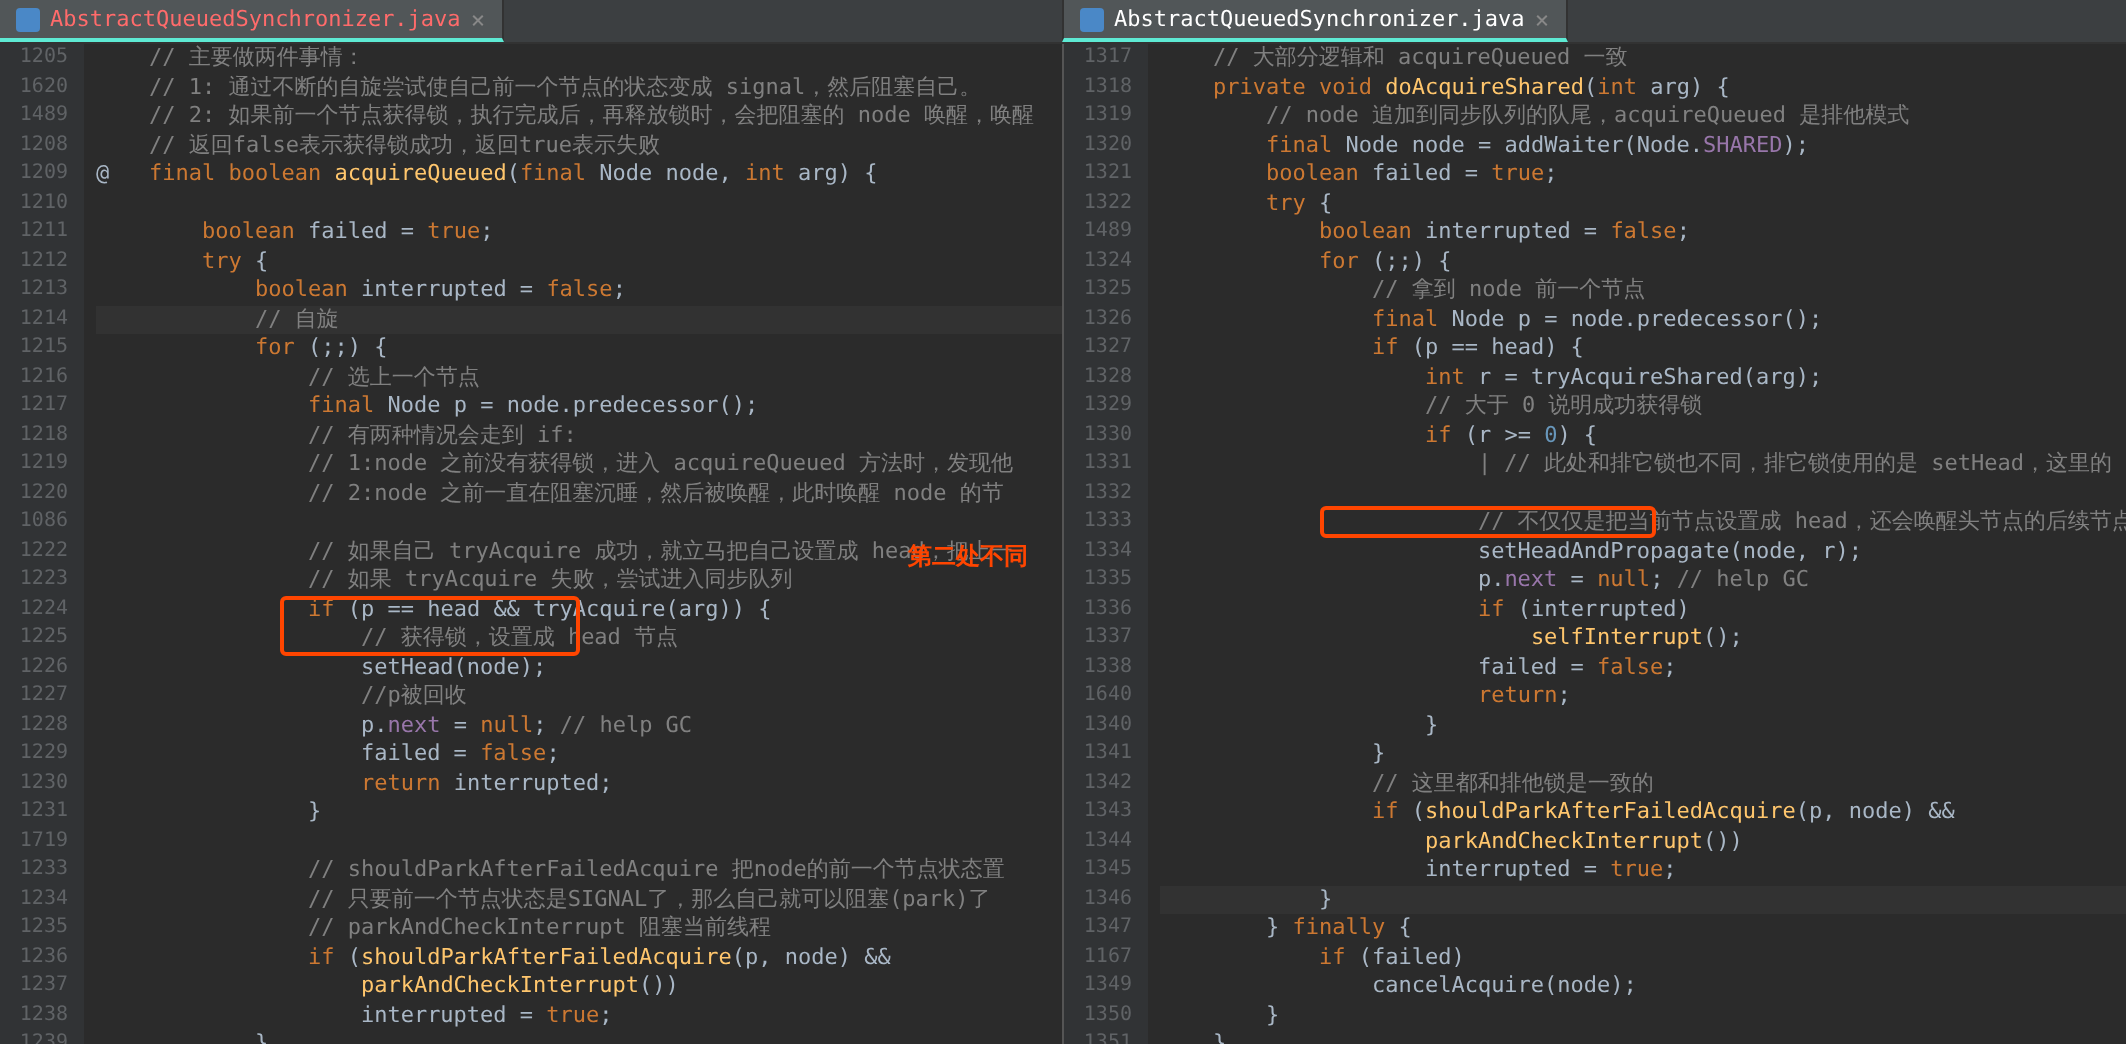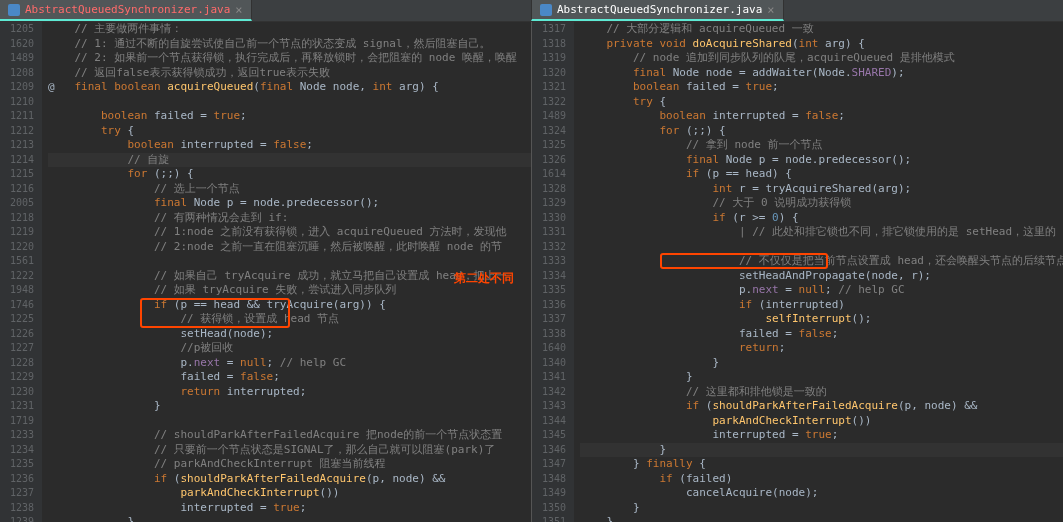--- a/index.html
+++ b/index.html
@@ -116,28 +116,28 @@
         <div>1489</div>
         <div>1208</div>
         <div>1209</div>
         <div>1210</div>
         <div>1211</div>
         <div>1212</div>
         <div>1213</div>
         <div>1214</div>
         <div>1215</div>
         <div>1216</div>
-        <div>2005</div>
+        <div>1217</div>
         <div>1218</div>
         <div>1219</div>
         <div>1220</div>
-        <div>1561</div>
+        <div>1086</div>
         <div>1222</div>
-        <div>1948</div>
-        <div>1746</div>
+        <div>1223</div>
+        <div>1224</div>
         <div>1225</div>
         <div>1226</div>
         <div>1227</div>
         <div>1228</div>
         <div>1229</div>
         <div>1230</div>
         <div>1231</div>
         <div>1719</div>
         <div>1233</div>
         <div>1234</div>
@@ -154,42 +154,42 @@
         <div>1317</div>
         <div>1318</div>
         <div>1319</div>
         <div>1320</div>
         <div>1321</div>
         <div>1322</div>
         <div>1489</div>
         <div>1324</div>
         <div>1325</div>
         <div>1326</div>
-        <div>1614</div>
+        <div>1327</div>
         <div>1328</div>
         <div>1329</div>
         <div>1330</div>
         <div>1331</div>
         <div>1332</div>
         <div>1333</div>
         <div>1334</div>
         <div>1335</div>
         <div>1336</div>
         <div>1337</div>
         <div>1338</div>
         <div>1640</div>
         <div>1340</div>
         <div>1341</div>
         <div>1342</div>
         <div>1343</div>
         <div>1344</div>
         <div>1345</div>
         <div>1346</div>
         <div>1347</div>
-        <div>1348</div>
+        <div>1167</div>
         <div>1349</div>
         <div>1350</div>
         <div>1351</div>
       </div>
     <div class="code" id="code-right"><div><span class="cmt">    // 大部分逻辑和 acquireQueued 一致</span></div><div>    <span class="kw">private void</span> <span class="fn">doAcquireShared</span>(<span class="kw">int</span> arg) {</div><div><span class="cmt">        // node 追加到同步队列的队尾，acquireQueued 是排他模式</span></div><div>        <span class="kw">final</span> Node node = addWaiter(Node.<span class="fld">SHARED</span>);</div><div>        <span class="kw">boolean</span> failed = <span class="kw">true</span>;</div><div>        <span class="kw">try</span> {</div><div>            <span class="kw">boolean</span> interrupted = <span class="kw">false</span>;</div><div>            <span class="kw">for</span> (;;) {</div><div><span class="cmt">                // 拿到 node 前一个节点</span></div><div>                <span class="kw">final</span> Node p = node.predecessor();</div><div>                <span class="kw">if</span> (p == head) {</div><div>                    <span class="kw">int</span> r = tryAcquireShared(arg);</div><div><span class="cmt">                    // 大于 0 说明成功获得锁</span></div><div>                    <span class="kw">if</span> (r &gt;= <span class="num">0</span>) {</div><div><span class="cmt">                        | // 此处和排它锁也不同，排它锁使用的是 setHead，这里的 setHeadAndPropagate 方法</span></div><div class="hl-line" style="top:203px"></div><div><span class="cmt">                        // 不仅仅是把当前节点设置成 head，还会唤醒头节点的后续节点</span></div><div>                        setHeadAndPropagate(node, r);</div><div>                        p.<span class="fld">next</span> = <span class="kw">null</span>; <span class="cmt">// help GC</span></div><div>                        <span class="kw">if</span> (interrupted)</div><div>                            <span class="fn">selfInterrupt</span>();</div><div>                        failed = <span class="kw">false</span>;</div><div>                        <span class="kw">return</span>;</div><div>                    }</div><div>                }</div><div><span class="cmt">                // 这里都和排他锁是一致的</span></div><div>                <span class="kw">if</span> (<span class="fn">shouldParkAfterFailedAcquire</span>(p, node) &amp;&amp;</div><div>                    <span class="fn">parkAndCheckInterrupt</span>())</div><div>                    interrupted = <span class="kw">true</span>;</div><div>            }</div><div>        } <span class="kw">finally</span> {</div><div>            <span class="kw">if</span> (failed)</div><div>                cancelAcquire(node);</div><div>        }</div><div>    }</div></div>
   </div>
 </div>
 
 <div class="box1" style="left:140px; top:298px; width:150px; height:30px;"></div>
 <div class="box1" style="left:660px; top:253px; width:168px; height:16px;"></div>

